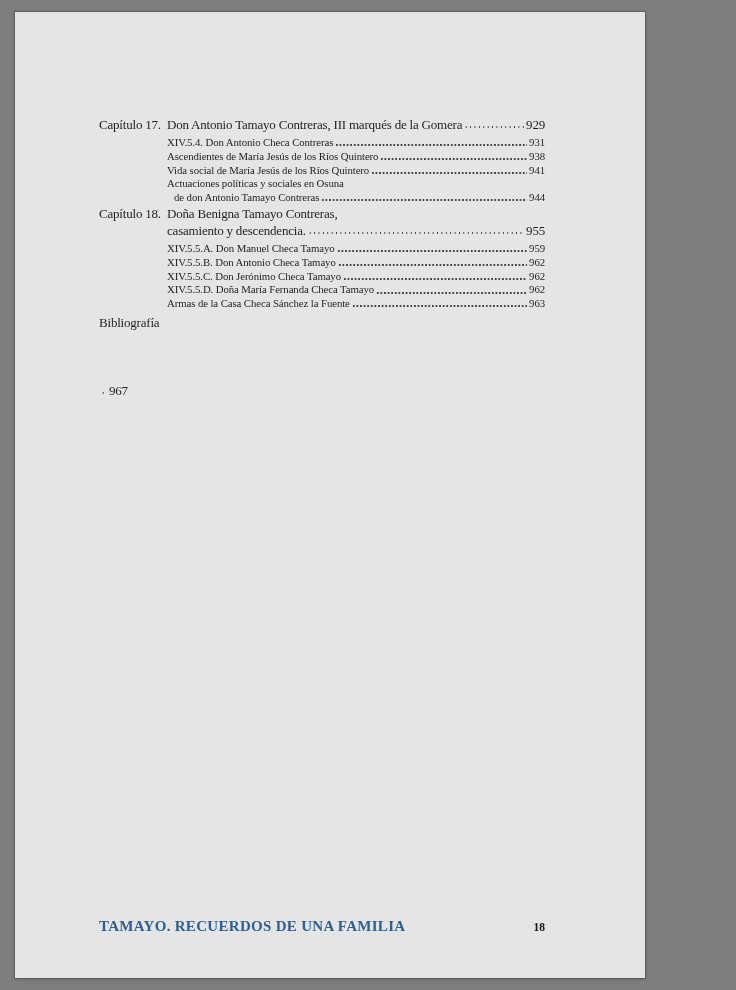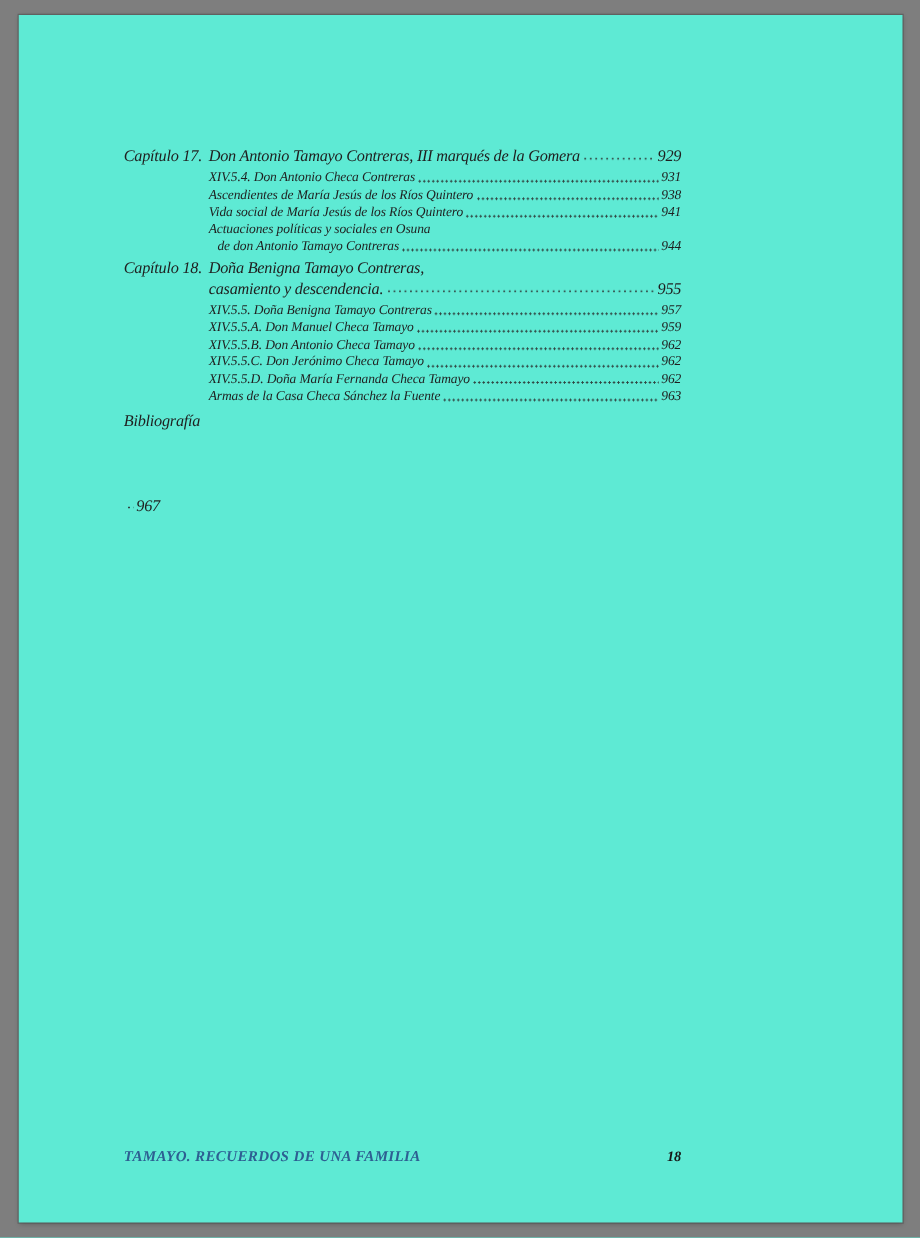--- a/index.html
+++ b/index.html
@@ -11,25 +11,24 @@
     height: 990px;
     background: #7e7e7e;
     position: relative;
     overflow: hidden;
     font-family: "Liberation Serif", "DejaVu Serif", serif;
   }
   .paper {
     position: absolute;
     left: 15px;
     top: 12px;
-    width: 707px;
+    width: 630px;
     height: 966px;
-    background: #5eead4;
+    background: #e5e5e5;
     box-shadow: 0 0 0 1px rgba(70,70,70,0.45), 0 1px 4px rgba(0,0,0,0.25);
-    font-style: italic;
   }
   
   .toc {
     position: absolute;
     left: 84px;
     top: 104px;
     width: 446px;
     color: #1f1f1f;
   }
   .row {
@@ -86,21 +85,21 @@
     position: absolute;
     left: 84px;
     top: 906px;
     width: 446px;
     display: flex;
     justify-content: space-between;
     align-items: baseline;
   }
   .footer .book-title {
     color: #2d5f92;
-    font-size: 12px;
+    font-size: 15px;
     font-weight: bold;
     letter-spacing: 0.3px;
   }
   .footer .page-number {
     color: #161616;
     font-size: 11.5px;
     font-weight: bold;
   }
 </style>
 </head>
@@ -164,28 +163,20 @@
         <span class="label"></span>
         <span class="entry-body">
           <span class="text">casamiento y descendencia.</span>
           <span class="leader"></span>
           <span class="pagenum">955</span>
         </span>
       </div>
       <div class="row sub">
         <span class="label"></span>
         <span class="entry-body">
-          <span class="text">XIV.5.5. Doña Benigna Tamayo Contreras</span>
-          <span class="leader"></span>
-          <span class="pagenum">957</span>
-        </span>
-      </div>
-      <div class="row sub">
-        <span class="label"></span>
-        <span class="entry-body">
           <span class="text">XIV.5.5.A. Don Manuel Checa Tamayo</span>
           <span class="leader"></span>
           <span class="pagenum">959</span>
         </span>
       </div>
       <div class="row sub">
         <span class="label"></span>
         <span class="entry-body">
           <span class="text">XIV.5.5.B. Don Antonio Checa Tamayo</span>
           <span class="leader"></span>

